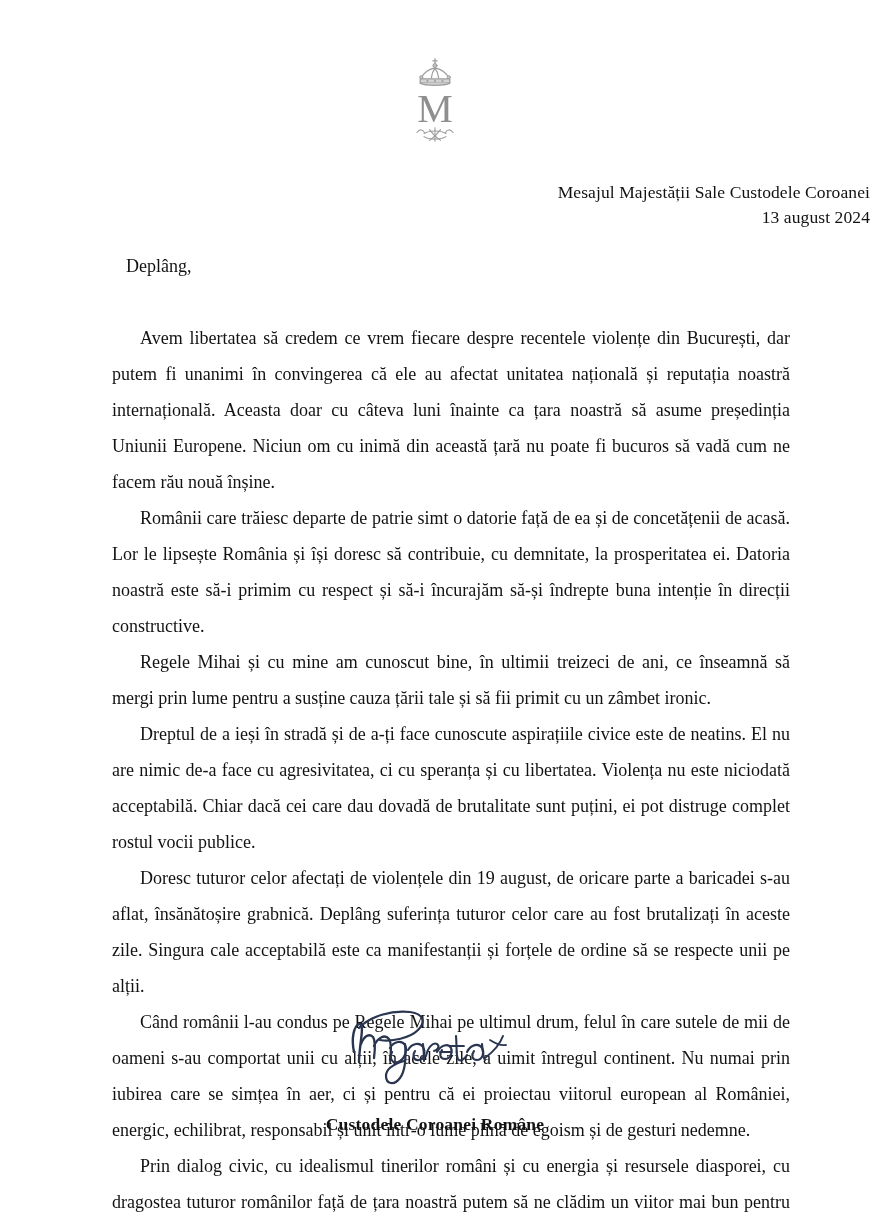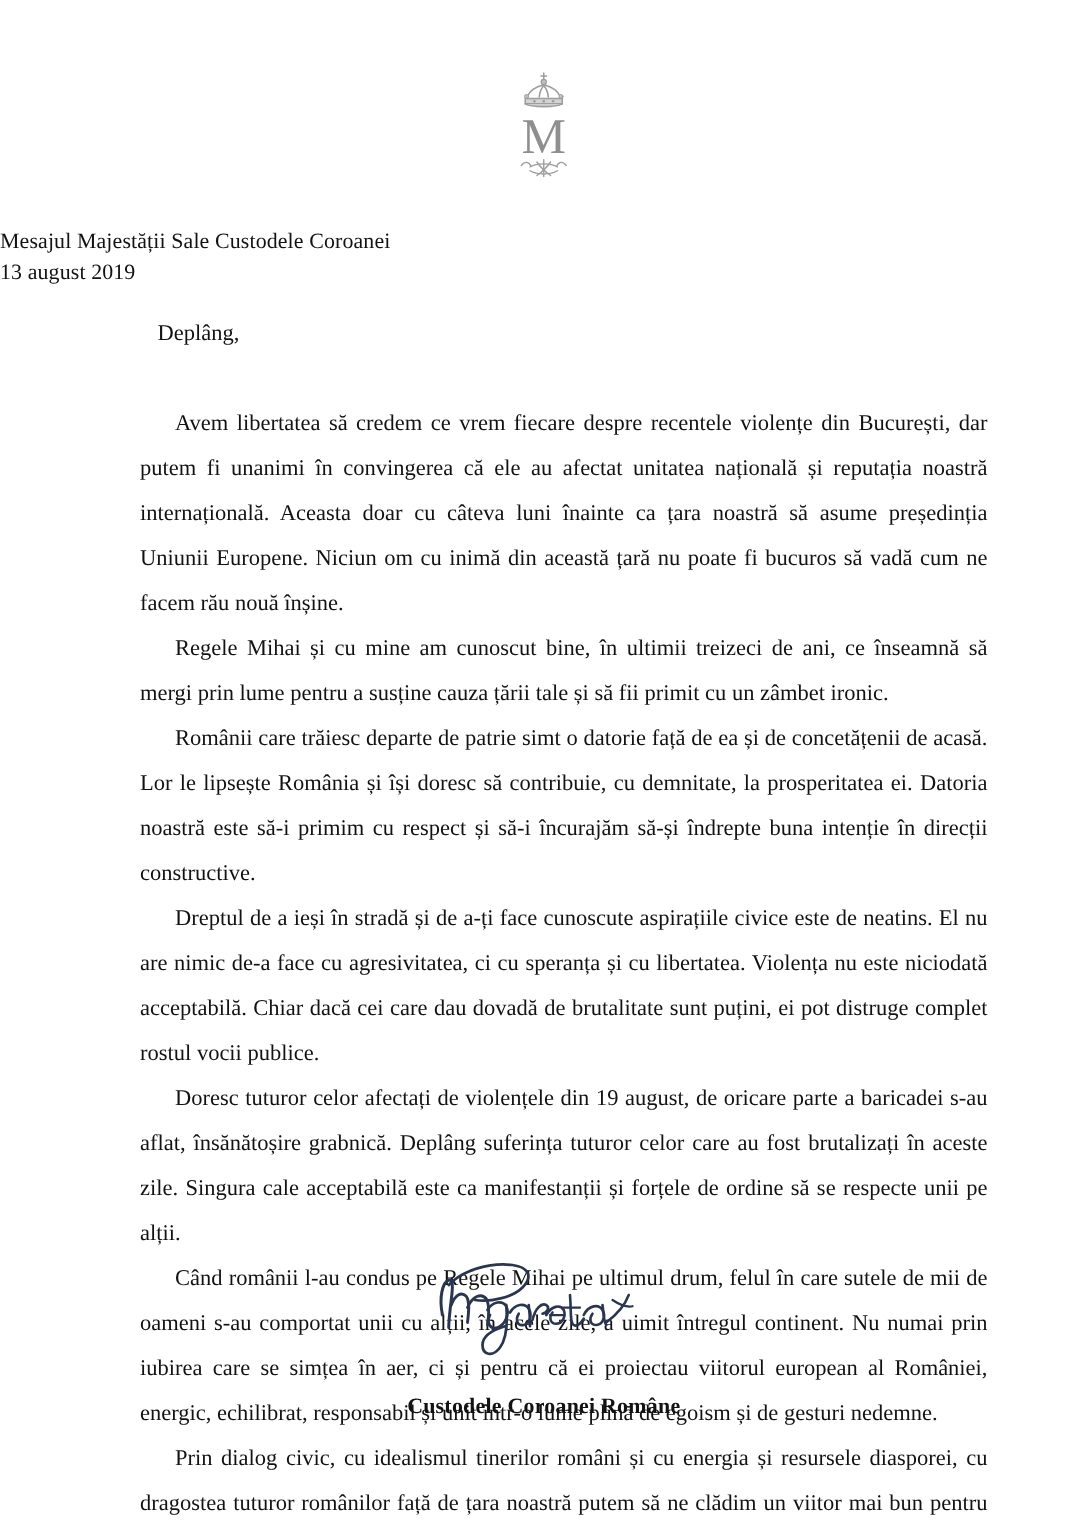--- a/index.html
+++ b/index.html
@@ -32,21 +32,21 @@
   .monogram svg {
     display: block;
   }
 
   
   .header {
     position: absolute;
     top: 180px;
     left: 0;
     right: 0;
-    text-align: left;
+    text-align: right;
     line-height: 1.42;
   }
   .header-title {
     font-size: 17.5px;
     letter-spacing: 0.1px;
   }
   .header-date {
     font-size: 17.5px;
     letter-spacing: 0.1px;
   }
@@ -135,29 +135,29 @@
         <path d="M25 84.6 c5.5 3.4 16.5 3.4 22 0"></path>
         <path d="M30.5 77.6 c3.6 5.2 7.4 8.4 11 10.8"></path>
         <path d="M41.5 77.6 c-3.6 5.2 -7.4 8.4 -11 10.8"></path>
         <path d="M36 75.8 v13.4"></path>
       </g>
     </svg>
   </div>
 
   <div class="header">
     <div class="header-title">Mesajul Majestății Sale Custodele Coroanei</div>
-    <div class="header-date">13 august 2019</div>
+    <div class="header-date">13 august 2024</div>
   </div>
 
   <div class="letter">
     <p class="salutation">Deplâng,</p>
 
     <p class="para spaced-before">Avem libertatea să credem ce vrem fiecare despre recentele violențe din București, dar putem fi unanimi în convingerea că ele au afectat unitatea națională și reputația noastră internațională. Aceasta doar cu câteva luni înainte ca țara noastră să asume președinția Uniunii Europene. Niciun om cu inimă din această țară nu poate fi bucuros să vadă cum ne facem rău nouă înșine.</p>
+    <p class="para">Românii care trăiesc departe de patrie simt o datorie față de ea și de concetățenii de acasă. Lor le lipsește România și își doresc să contribuie, cu demnitate, la prosperitatea ei. Datoria noastră este să-i primim cu respect și să-i încurajăm să-și îndrepte buna intenție în direcții constructive.</p>
     <p class="para">Regele Mihai și cu mine am cunoscut bine, în ultimii treizeci de ani, ce înseamnă să mergi prin lume pentru a susține cauza țării tale și să fii primit cu un zâmbet ironic.</p>
-    <p class="para">Românii care trăiesc departe de patrie simt o datorie față de ea și de concetățenii de acasă. Lor le lipsește România și își doresc să contribuie, cu demnitate, la prosperitatea ei. Datoria noastră este să-i primim cu respect și să-i încurajăm să-și îndrepte buna intenție în direcții constructive.</p>
     <p class="para">Dreptul de a ieși în stradă și de a-ți face cunoscute aspirațiile civice este de neatins. El nu are nimic de-a face cu agresivitatea, ci cu speranța și cu libertatea. Violența nu este niciodată acceptabilă. Chiar dacă cei care dau dovadă de brutalitate sunt puțini, ei pot distruge complet rostul vocii publice.</p>
     <p class="para">Doresc tuturor celor afectați de violențele din 19 august, de oricare parte a baricadei s-au aflat, însănătoșire grabnică. Deplâng suferința tuturor celor care au fost brutalizați în aceste zile. Singura cale acceptabilă este ca manifestanții și forțele de ordine să se respecte unii pe alții.</p>
     <p class="para">Când românii l-au condus pe Regele Mihai pe ultimul drum, felul în care sutele de mii de oameni s-au comportat unii cu alții, în acele zile, a uimit întregul continent. Nu numai prin iubirea care se simțea în aer, ci și pentru că ei proiectau viitorul european al României, energic, echilibrat, responsabil și unit într-o lume plină de egoism și de gesturi nedemne.</p>
     <p class="para">Prin dialog civic, cu idealismul tinerilor români și cu energia și resursele diasporei, cu dragostea tuturor românilor față de țara noastră putem să ne clădim un viitor mai bun pentru familiile noastre și să impunem respectul Europei pentru națiunea noastră.</p>
 
   </div>
 
   <div class="signature-block">
     <svg class="signature-svg" width="190" height="100" viewBox="0 0 190 100" aria-hidden="true">
       <g fill="none" stroke="#2a3550" stroke-linecap="round" stroke-linejoin="round">

